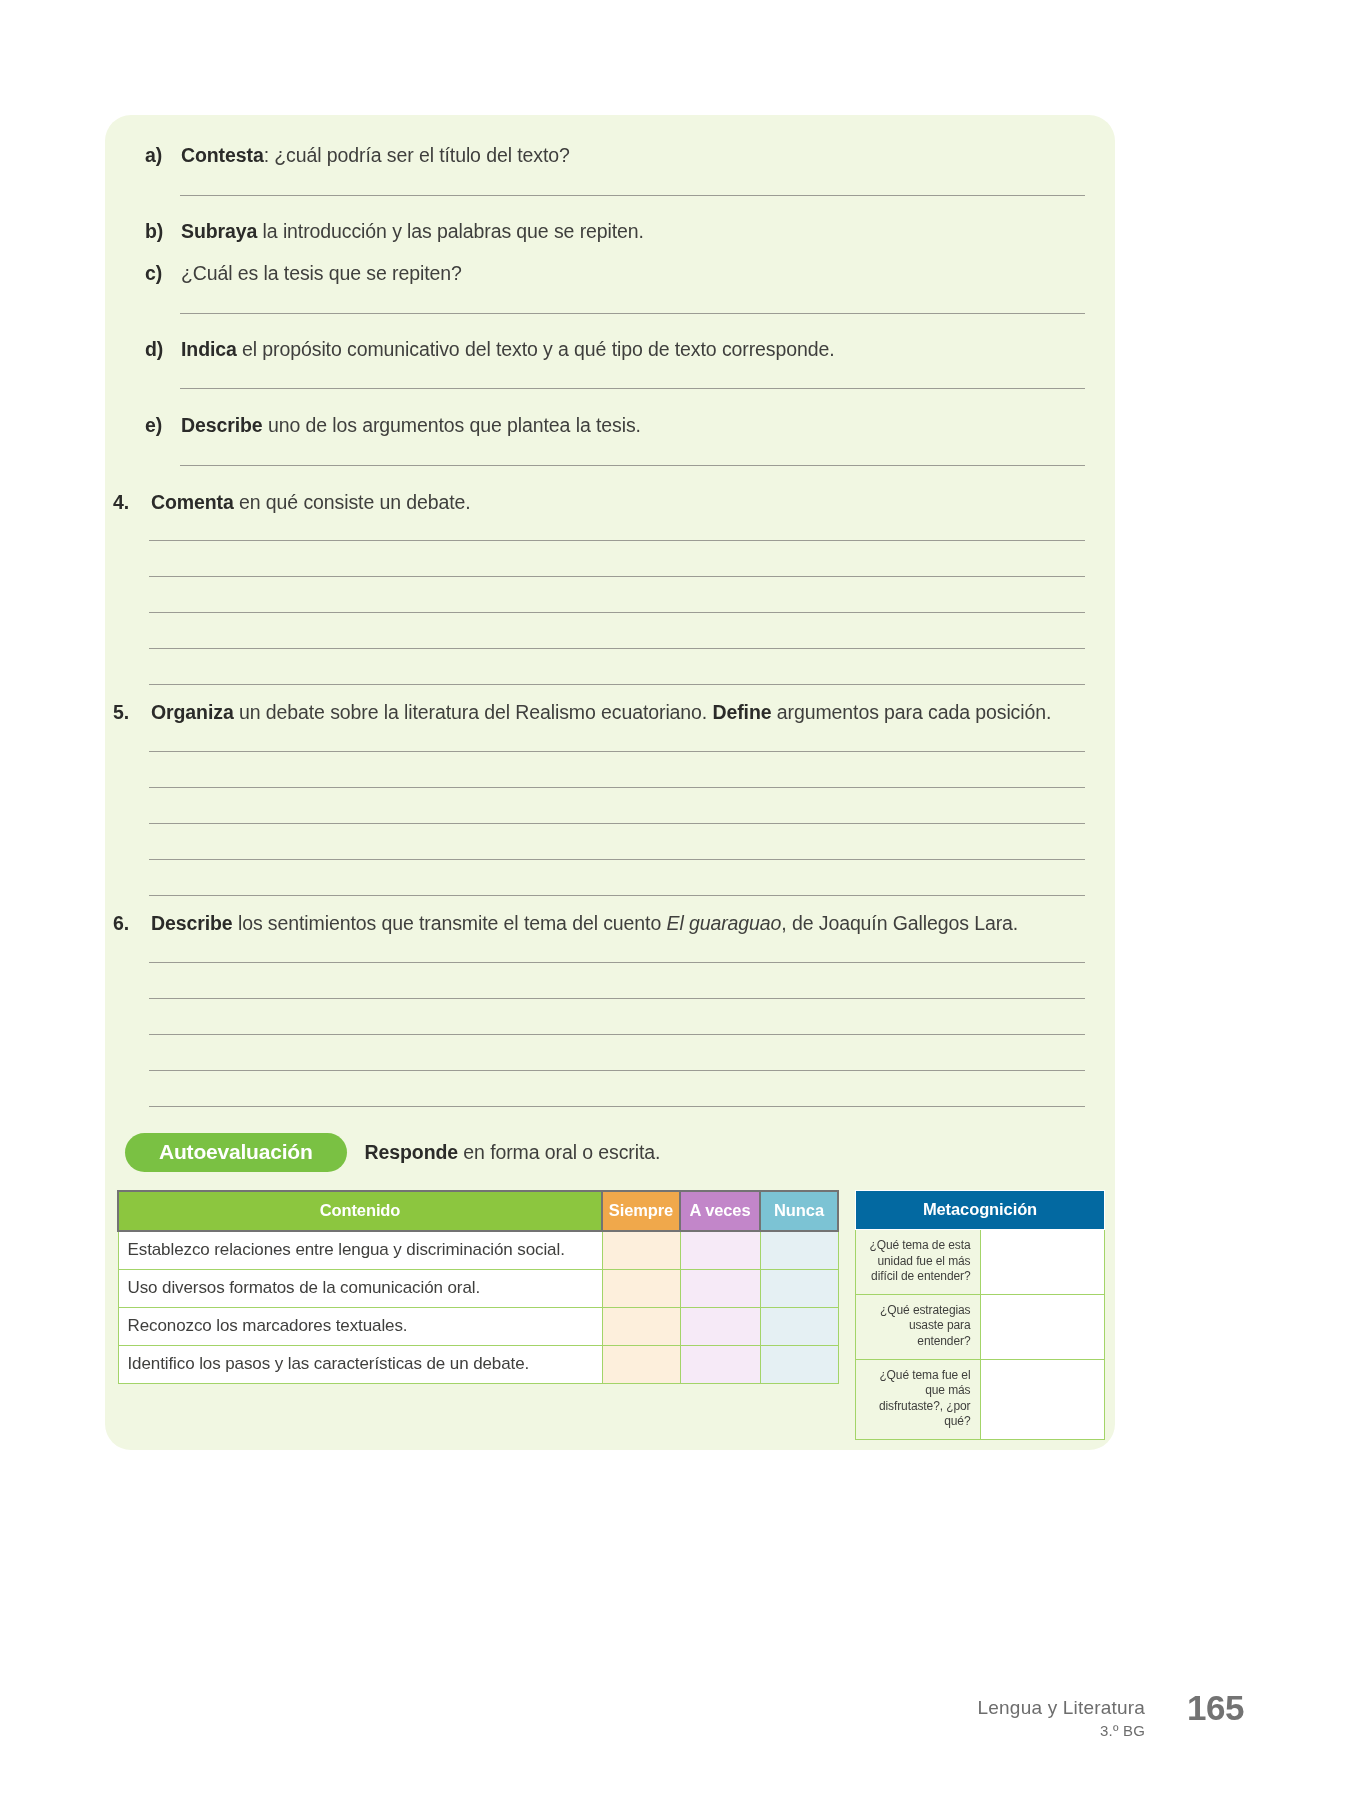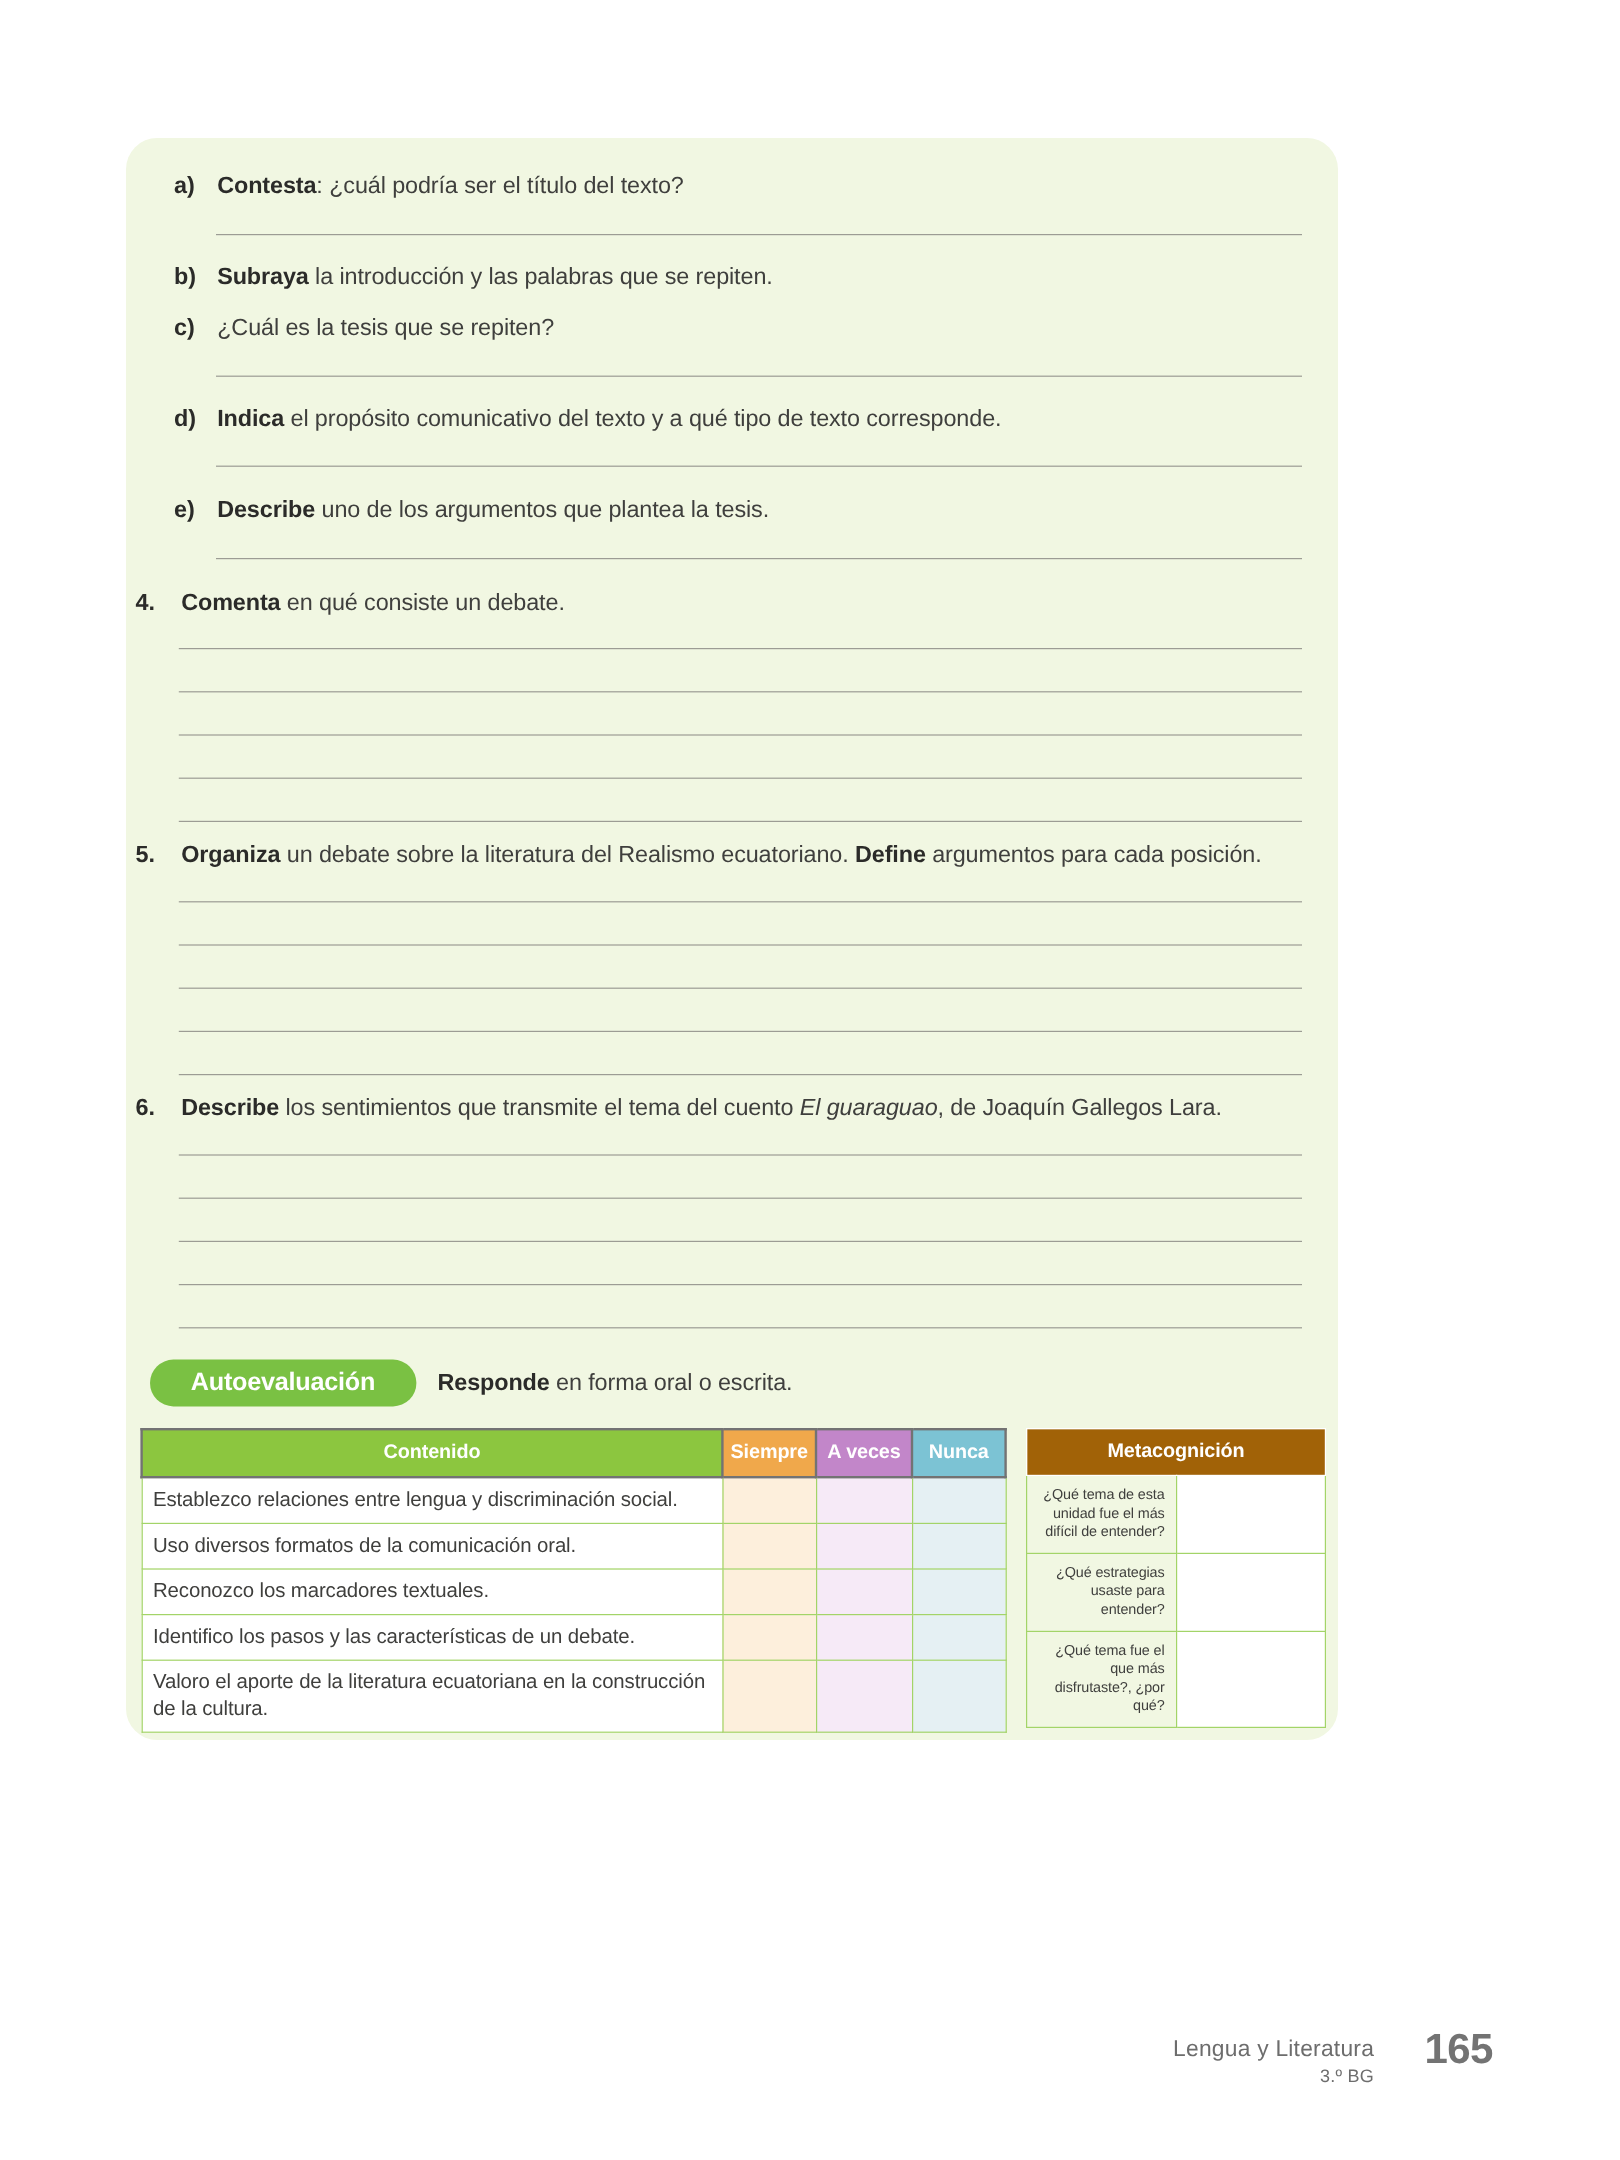--- a/index.html
+++ b/index.html
@@ -149,21 +149,21 @@
     letter-spacing: -0.1px;
   }
   .eval-table td.c-text    { background: #ffffff; text-align: left; }
   .eval-table td.c-siempre { background: #fdefdc; }
   .eval-table td.c-aveces  { background: #f6eaf7; }
   .eval-table td.c-nunca   { background: #e5f0f3; }
 
   
   .meta-table { width: 292px; }
   .meta-table th {
-    background: #a16207;
+    background: #0369a1;
     color: #ffffff;
     font-size: 16.5px;
     font-weight: bold;
     text-align: center;
     padding: 9px 4px 10px 4px;
     border: 1px solid #ffffff;
     letter-spacing: -0.1px;
   }
   .meta-table td {
     border: 1px solid #a3d468;
@@ -314,26 +314,20 @@
               <td class="c-siempre"></td>
               <td class="c-aveces"></td>
               <td class="c-nunca"></td>
             </tr>
             <tr>
               <td class="c-text">Identifico los pasos y las características de un debate.</td>
               <td class="c-siempre"></td>
               <td class="c-aveces"></td>
               <td class="c-nunca"></td>
             </tr>
-            <tr>
-              <td class="c-text" style="height:44px;">Valoro el aporte de la literatura ecuatoriana en la construcción de la cultura.</td>
-              <td class="c-siempre"></td>
-              <td class="c-aveces"></td>
-              <td class="c-nunca"></td>
-            </tr>
           </tbody>
         </table>
 
         <table class="meta-table">
           <thead>
             <tr>
               <th colspan="2">Metacognición</th>
             </tr>
           </thead>
           <tbody>

